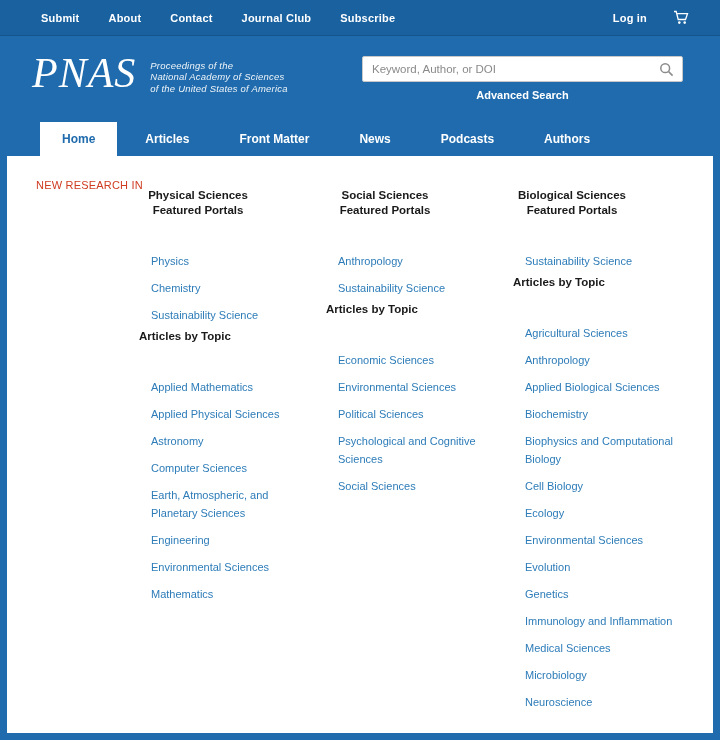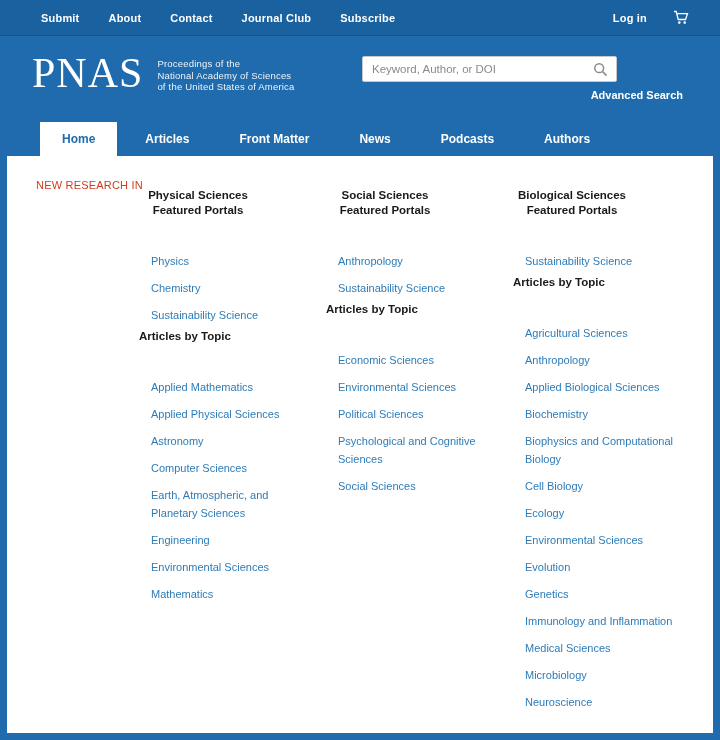--- a/index.html
+++ b/index.html
@@ -37,49 +37,49 @@
   }
   .topbar-right{display:flex;align-items:center;gap:18px;}
   .cart-btn{display:inline-flex;align-items:center;}
   
   .header{
     height:86px;flex:0 0 86px;
     background:var(--header-blue);
     display:flex;justify-content:space-between;align-items:flex-start;
     padding:14px 37px 0 32px;
   }
-  .brand{display:flex;align-items:center;text-decoration:none;}
+  .brand{display:flex;align-items:flex-end;text-decoration:none;font-style:italic;}
   .logo{
     font-family:"Liberation Serif","DejaVu Serif",serif;
     font-size:42px;line-height:42px;color:#fff;letter-spacing:1px;
     margin-top:2px;
   }
   .tagline{
     margin:7px 0 0 14px;
     color:rgba(255,255,255,0.92);
     font-size:9.5px;line-height:11.5px;letter-spacing:.2px;
   }
   .search-area{width:321px;margin-top:6px;}
   .search-box{
-    position:relative;width:255px;height:26px;background:#fff;
+    position:relative;width:321px;height:26px;background:#fff;
     border:1px solid #c8c8c8;border-radius:2px;
   }
   .search-box input{
     width:100%;height:100%;border:none;outline:none;background:transparent;
     padding:0 32px 0 9px;font-size:11.5px;color:#333;
     font-family:"Liberation Sans","DejaVu Sans",sans-serif;
   }
   .search-box input::placeholder{color:#8a8a8a;}
   .search-btn{
     position:absolute;right:4px;top:0;height:100%;width:24px;
     background:transparent;border:none;cursor:pointer;
     display:flex;align-items:center;justify-content:center;padding:0;
   }
   .adv-search{
-    display:block;text-align:right;margin-top:7px;
+    display:block;text-align:center;margin-top:7px;
     color:#fff;font-size:11px;font-weight:bold;text-decoration:none;
   }
   
   .mainnav{
     height:34px;flex:0 0 34px;
     background:var(--header-blue);
     display:flex;padding-left:40px;
   }
   .nav-tab{
     display:block;line-height:34px;padding:0 22px;margin-right:6px;

